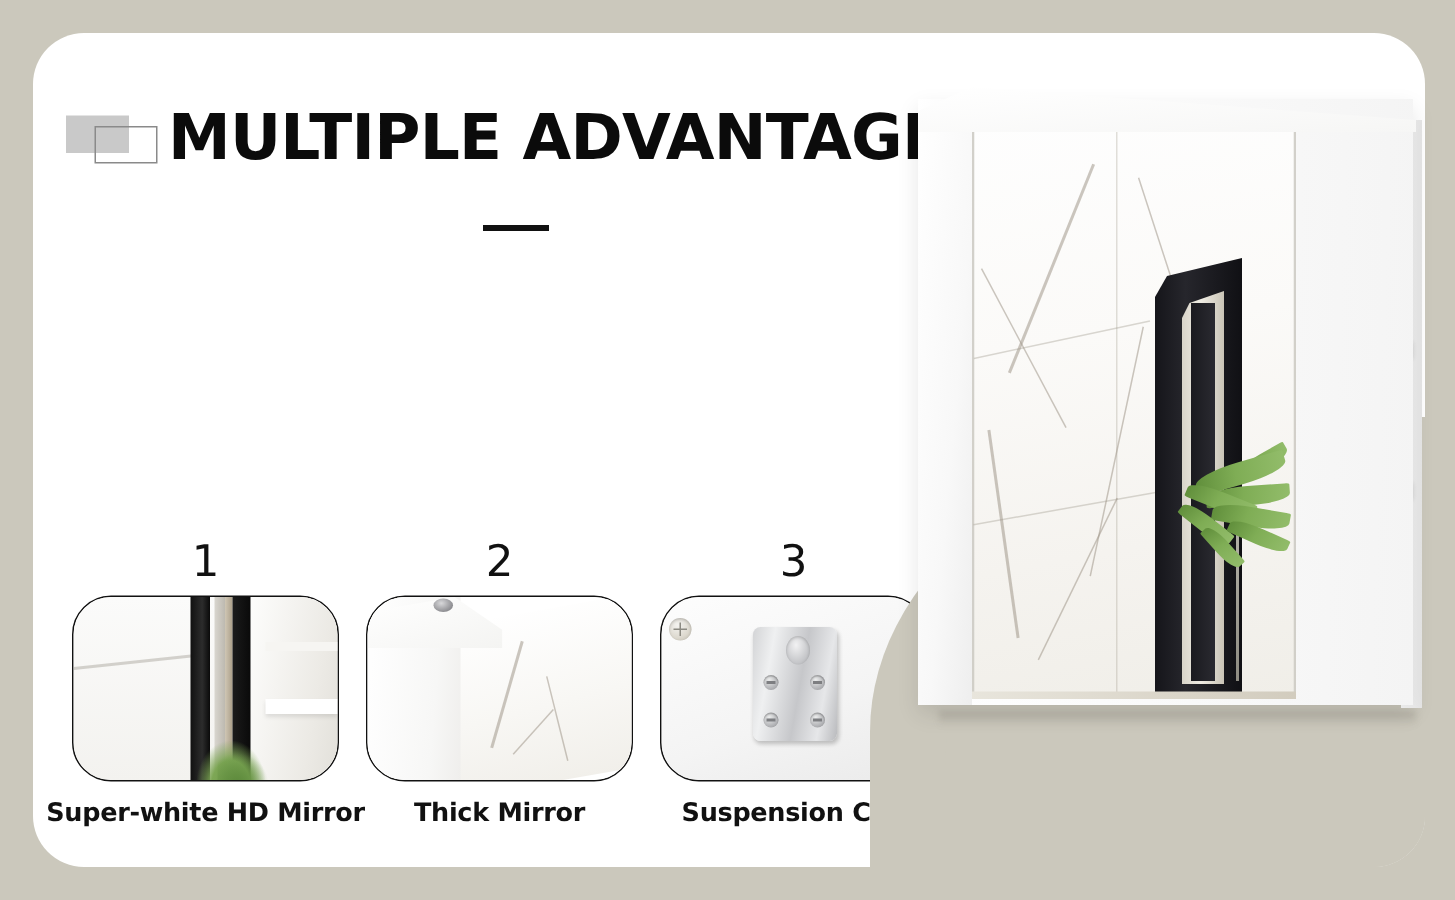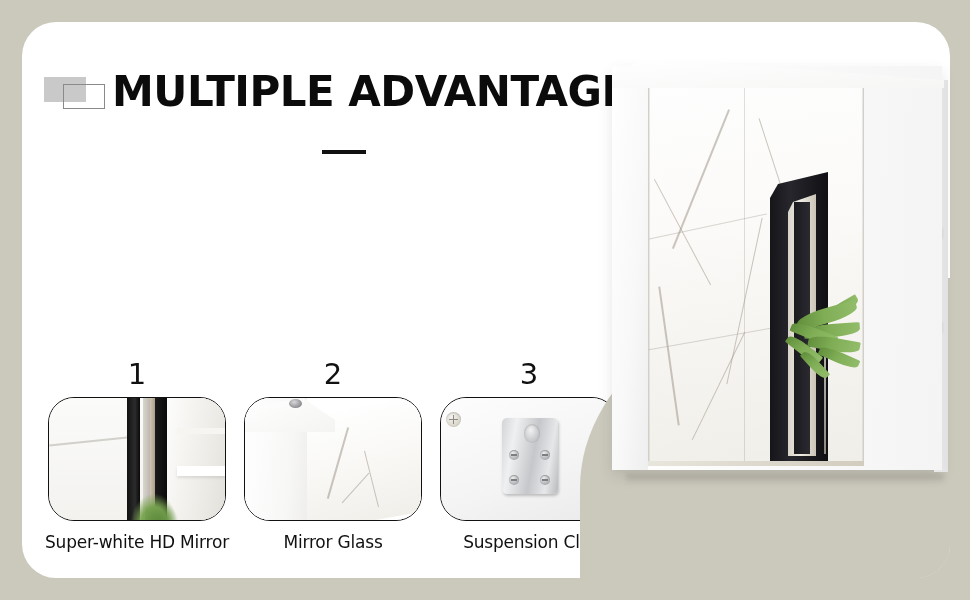--- a/index.html
+++ b/index.html
@@ -152,20 +152,21 @@
     overflow: hidden;
     background: #f2f2f0;
   }
   .feature-caption {
     margin-top: 11px;
     font-family: "DejaVu Sans", sans-serif;
     font-size: 17px;
     color: #111;
     white-space: nowrap;
     letter-spacing: -0.2px;
+    font-weight: bold;
   }
 
   
   .t1-bg {
     position: absolute; inset: 0;
     background:
       linear-gradient(115deg, rgba(180,175,165,.18) 0 2px, rgba(0,0,0,0) 2px 60px),
       linear-gradient(180deg, #fbfbfa 0%, #f3f2ef 100%);
   }
   .t1-tileline {
@@ -453,21 +454,21 @@
           <span class="vein t2-vein1"></span>
           <span class="vein t2-vein2"></span>
           <span class="vein t2-vein3"></span>
           <span class="t2-edge-silver"></span>
           <span class="t2-edge-dark"></span>
           <span class="t2-edge-white"></span>
           <span class="t2-cabinet-side"></span>
           <span class="t2-cabinet-top"></span>
           <span class="t2-screw"></span>
         </div>
-        <div class="feature-caption">Mirror Glass</div>
+        <div class="feature-caption">Thick Mirror</div>
       </div>
 
       <div class="feature">
         <div class="feature-num">3</div>
         <div class="thumb">
           <span class="t3-bg"></span>
           <span class="t3-wallscrew"></span>
           <span class="t3-plate">
             <span class="t3-keyhole"></span>
             <span class="t3-screwhole t3-sh1"></span>

